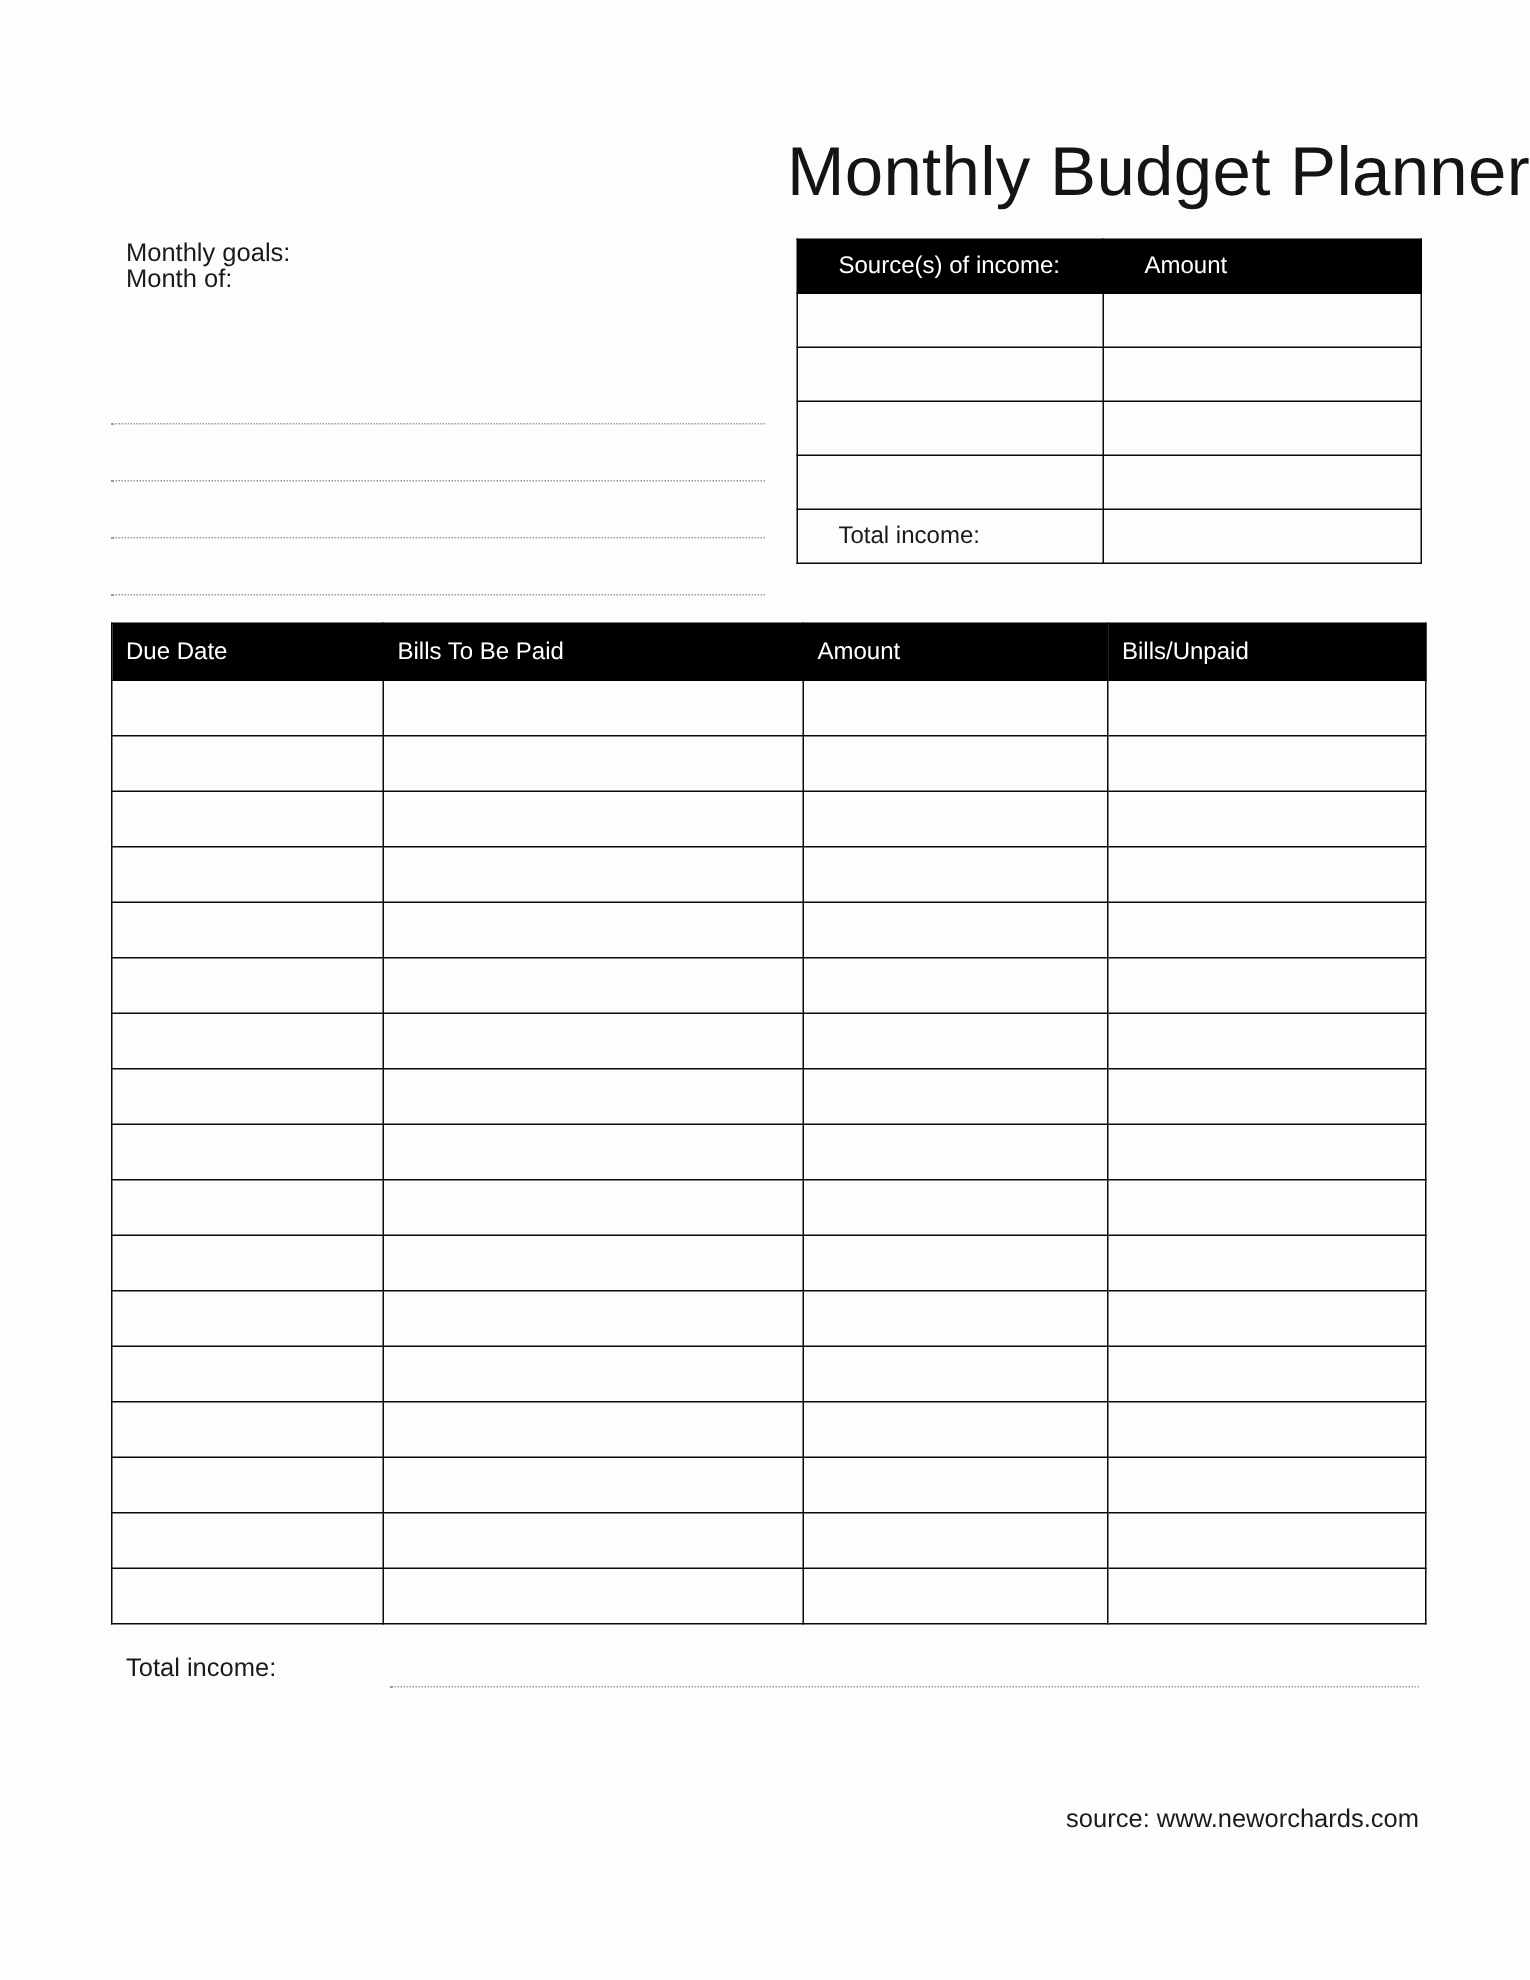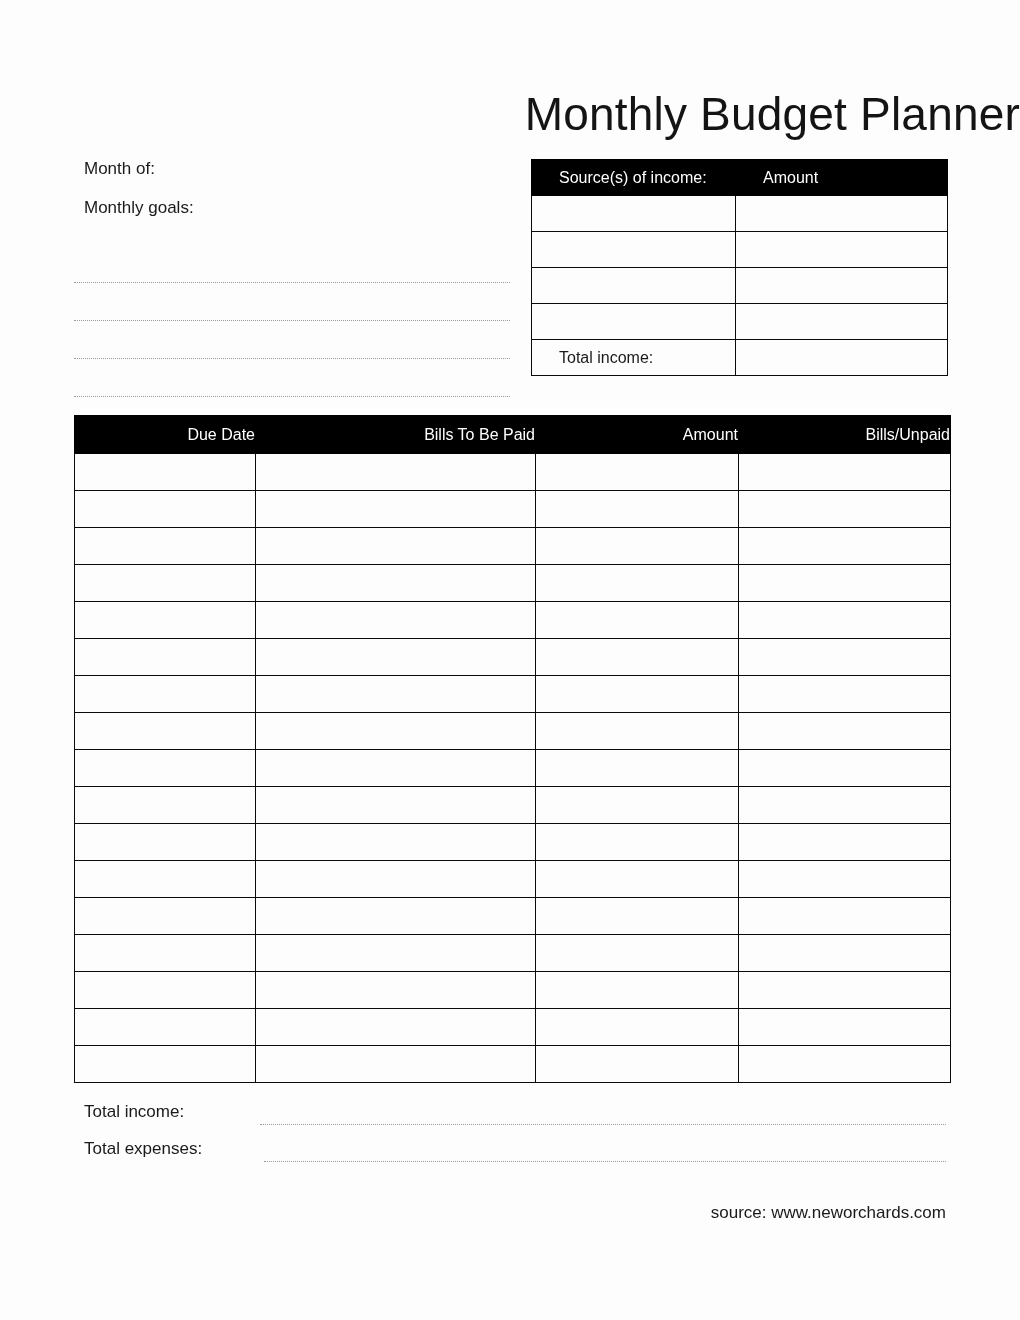--- a/index.html
+++ b/index.html
@@ -109,21 +109,21 @@
     top: 415px;
     width: 872px;
     border-collapse: collapse;
     table-layout: fixed;
   }
   .bills-table thead th {
     background: #000000;
     color: #ffffff;
     font-weight: 400;
     font-size: 16px;
-    text-align: right;
+    text-align: left;
     height: 37px;
     padding: 0;
     border: 1px solid #000000;
   }
   .bills-table thead th span { display: block; padding-left: 9px; }
   .bills-table tbody td {
     border: 1px solid #0a0a0a;
     height: 36px;
     padding: 0;
   }
@@ -171,22 +171,22 @@
   }
 </style>
 </head>
 <body>
 
 <div class="page">
 
   <h1 class="title">Monthly Budget Planner</h1>
 
   <div class="left-block">
+    <div class="field-label label-goals">Monthly goals:</div>
     <div class="field-label label-month">Month of:</div>
-    <div class="field-label label-goals">Monthly goals:</div>
   </div>
 
   <div class="goal-lines">
     <div class="goal-line"></div>
     <div class="goal-line"></div>
     <div class="goal-line"></div>
     <div class="goal-line"></div>
   </div>
 
   <table class="income-table">
@@ -347,21 +347,17 @@
           <td class="c-paid"></td>
         </tr>
       </tbody>
   </table>
 
   <div class="summary">
     <div class="summary-row row-income">
       <div class="summary-label">Total income:</div>
       <div class="summary-dots"></div>
     </div>
-    <div class="summary-row row-expenses">
-      <div class="summary-label">Total expenses:</div>
-      <div class="summary-dots"></div>
-    </div>
   </div>
 
   <div class="source-note">source: www.neworchards.com</div>
 
 </div>
 
 </body></html>

